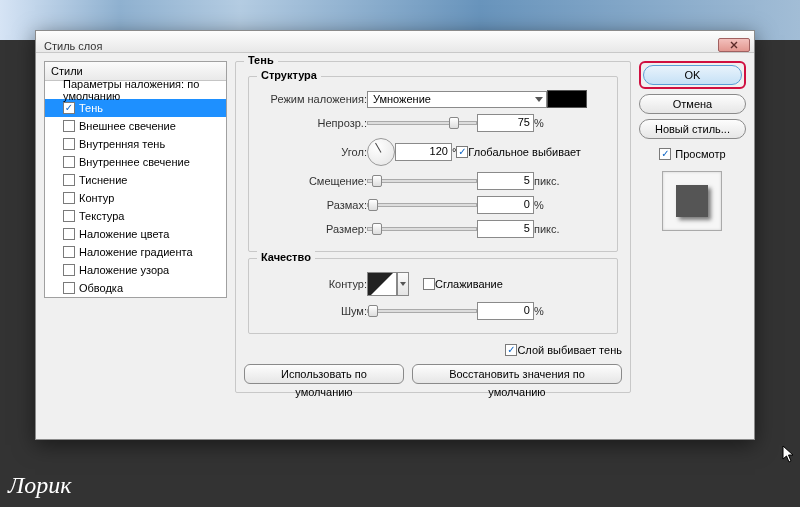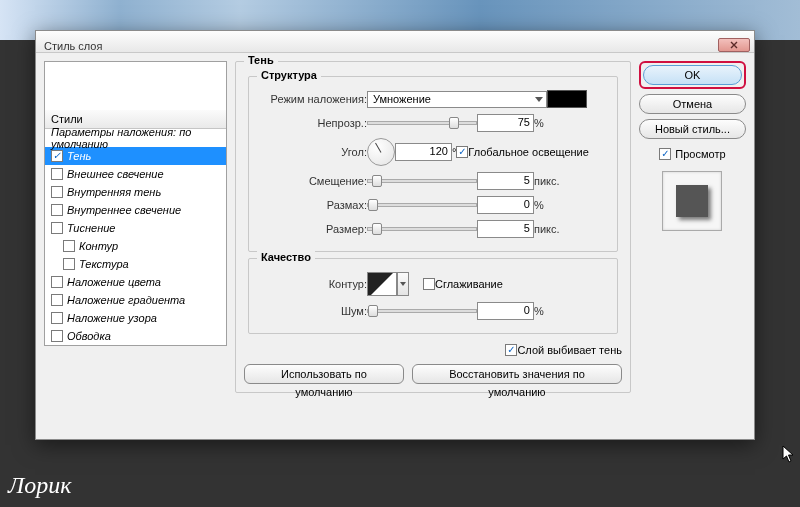--- a/index.html
+++ b/index.html
@@ -8,22 +8,22 @@
   .watermark { position: absolute; left: 8px; bottom: 8px; color: #fff; font-size: 24px; font-style: italic; font-family: Georgia, serif; }
   .dlg { position: absolute; left: 35px; top: 30px; width: 720px; height: 410px; background: #f0f0f0; border: 1px solid #8b8b8b; box-shadow: 0 5px 20px rgba(0,0,0,.5); }
   .titlebar { height: 22px; background: linear-gradient(#fdfdfd, #e8e8e8); border-bottom: 1px solid #c8c8c8; display: flex; align-items: flex-end; padding: 0 4px 0 8px; }
   .titlebar .title { flex: 1; color: #333; }
   .titlebar .close { width: 32px; height: 14px; background: linear-gradient(#f3c0bc, #e29790); border: 1px solid #a06060; border-radius: 2px; display: flex; align-items: center; justify-content: center; }
   .titlebar .close svg { width: 8px; height: 8px; }
   .body { display: flex; padding: 8px; gap: 8px; height: calc(100% - 22px); }
 
   .styles-col { width: 188px; }
   .styles-list { border: 1px solid #a0a0a0; background: #fff; }
-  .styles-header { background: linear-gradient(#fbfbfb,#e9e9e9); border-bottom: 1px solid #c5c5c5; padding: 3px 6px; margin-top: 48px; }
-  .styles-list .row { display: flex; align-items: center; gap: 4px; padding: 2px 6px; height: 18px; cursor: default; font-style: italic; }
+  .styles-header { background: linear-gradient(#fbfbfb,#e9e9e9); border-bottom: 1px solid #c5c5c5; padding: 3px 6px; }
+  .styles-list .row { display: flex; align-items: center; gap: 4px; padding: 2px 18px; height: 18px; cursor: default; }
   .styles-list .row.indent { padding-left: 18px; }
   .styles-list .row.sel { background: #1e90ff; color: #fff; }
   .styles-list .row.blend { font-size: 10.5px; }
   .chk { width: 12px; height: 12px; border: 1px solid #7a7a7a; background: #fff; display: inline-flex; align-items: center; justify-content: center; }
   .chk.checked::after { content: "✓"; font-size: 10px; color: #1066c5; line-height: 1; }
 
   .main-col { flex: 1; }
   .group { border: 1px solid #c8c8c8; border-radius: 2px; padding: 8px; margin-bottom: 6px; position: relative; }
   .group > .legend { position: absolute; top: -8px; left: 8px; background: #f0f0f0; padding: 0 4px; font-weight: bold; }
   .group.inner { margin: 6px 4px; }
@@ -149,21 +149,21 @@
             <div class="numbox">75</div>
             <div class="unit">%</div>
           </div>
 
           <div class="rowf" style="height:30px">
             <div class="lbl">Угол:</div>
             <div class="dial"></div>
             <div class="numbox">120</div>
             <div>°</div>
             <span class="chk checked"></span>
-            <span>Глобальное освещение</span>
+            <span>Глобальное выбивает</span>
           </div>
 
           <div class="rowf">
             <div class="lbl">Смещение:</div>
             <div class="slider">
                 <div class="thumb" style="left:4%"></div>
               </div>
             <div class="numbox">5</div>
             <div class="unit">пикс.</div>
           </div>

